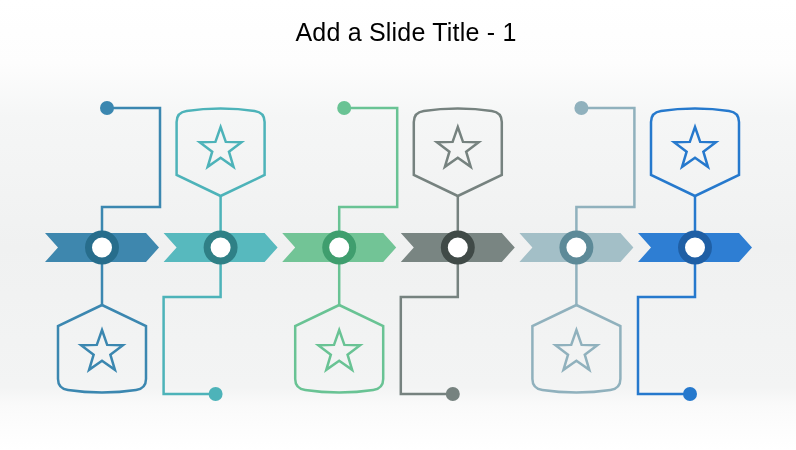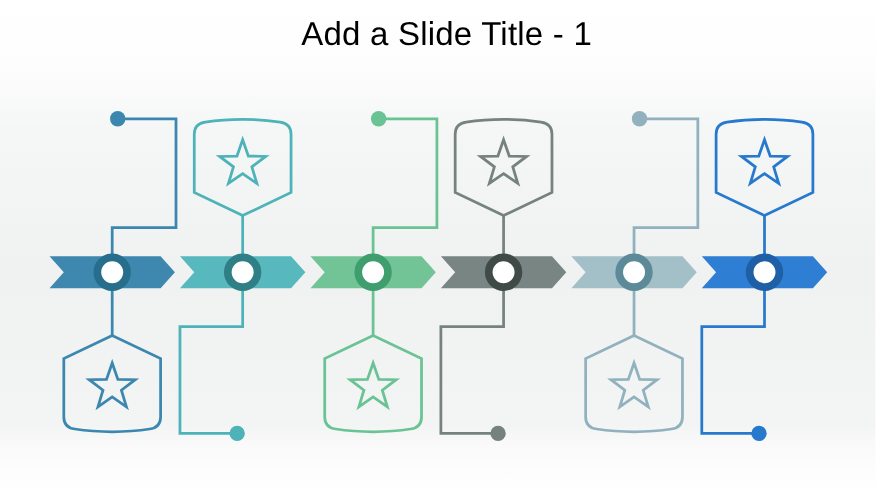--- a/index.html
+++ b/index.html
@@ -8,21 +8,21 @@
     width:796px;height:450px;
     overflow:hidden;
     font-family:"Liberation Sans",sans-serif;
     background:linear-gradient(180deg,
       #ffffff 0%, #fdfdfd 14%, #f5f6f6 26%,
       #f0f1f1 55%, #f3f4f4 86%, #fafafa 90%, #ffffff 100%);
   }
   .slide-title{
     position:absolute;top:17px;left:16px;right:0;
     text-align:center;
-    font-size:30px;line-height:30px;
+    font-size:25px;line-height:30px;
     color:#000;
     letter-spacing:0.2px;
   }
   #diagram-svg{position:absolute;top:0;left:0;}
 </style>
 </head>
 <body>
 
 <div class="slide">
   <div class="slide-title">Add a Slide Title - 1</div>

